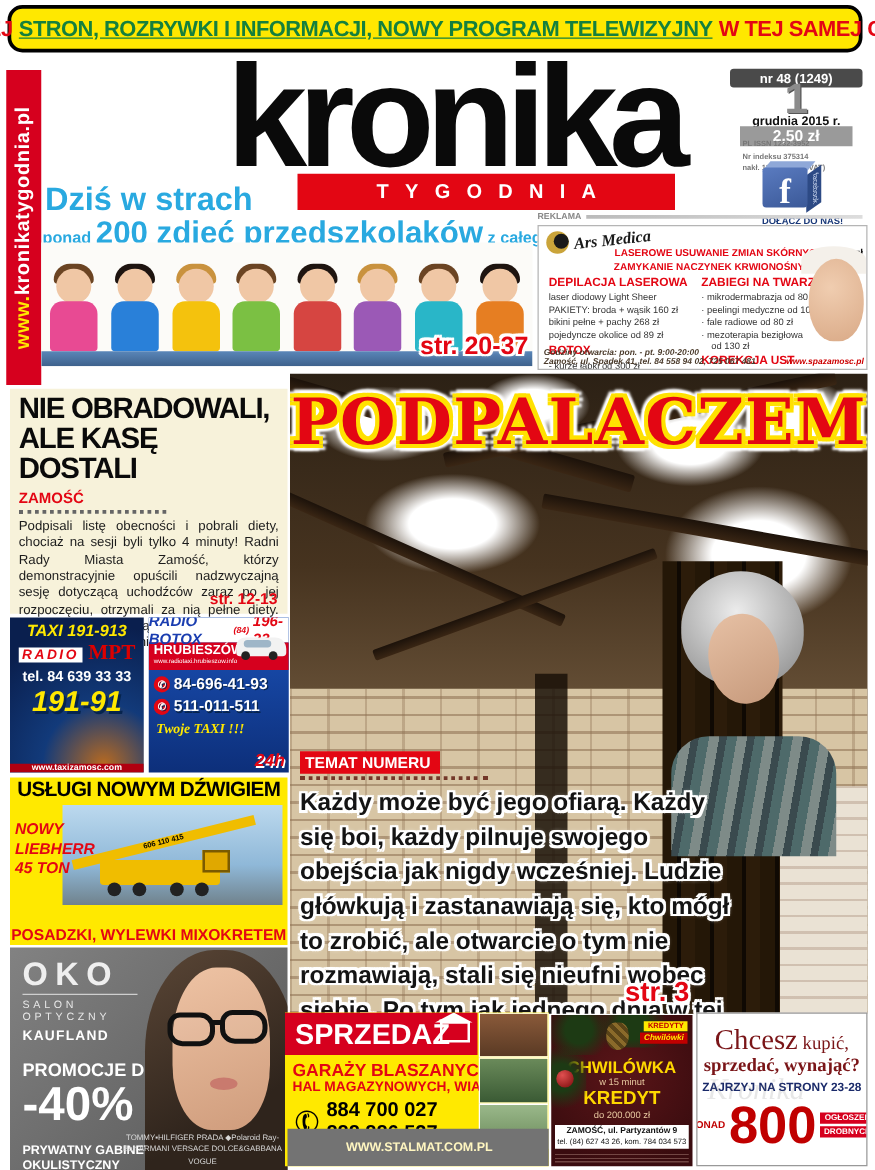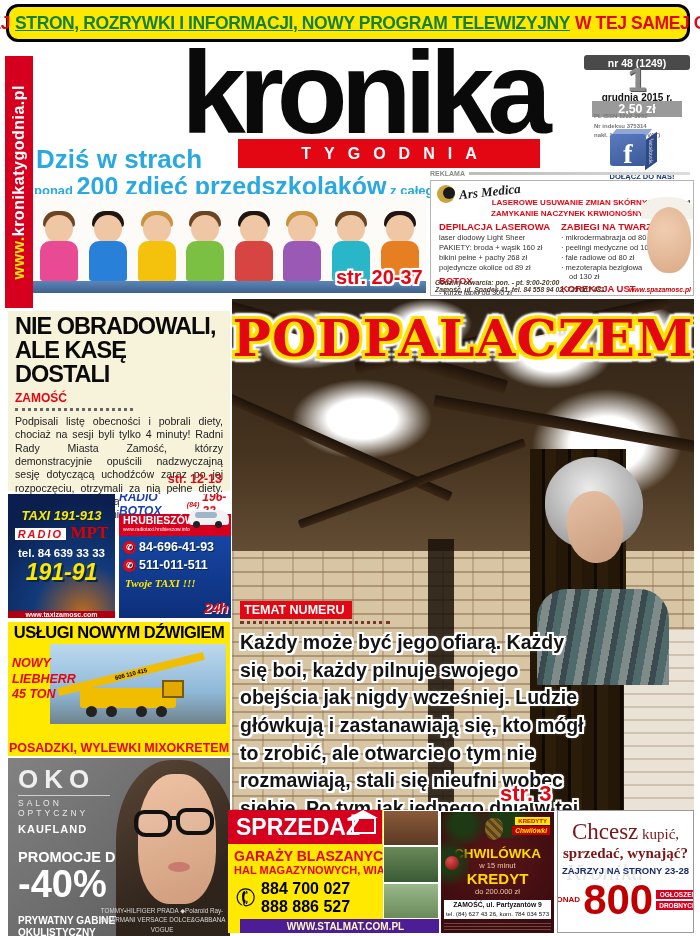--- a/index.html
+++ b/index.html
@@ -128,21 +128,21 @@
   .ow{text-shadow:-2px -2px 0 #fff,2px -2px 0 #fff,-2px 2px 0 #fff,2px 2px 0 #fff,
       -2px 0 0 #fff,2px 0 0 #fff,0 -2px 0 #fff,0 2px 0 #fff,0 0 4px #fff;}
   .mbody{position:absolute;left:8px;top:330px;width:348px;font-size:19.5px;font-weight:700;
         line-height:1.42;color:#141414;}
   .mpg{position:absolute;left:268px;top:482px;font-size:22px;font-weight:800;color:#e30613;}
 
   
   .taxi1{left:8px;top:494px;width:107px;height:124px;overflow:hidden;
         background:radial-gradient(circle at 70% 95%,#b86a20 0%,#123a7a 35%,#0a1f4e 80%);
         color:#fff;text-align:center;}
-  .taxi1 .t{margin-top:14px;font-size:13px;font-weight:800;font-style:italic;color:#ffe800;
+  .taxi1 .t{margin-top:3px;font-size:13px;font-weight:800;font-style:italic;color:#ffe800;
         text-shadow:1px 1px 0 #06244e;}
   .taxi1 .radio{display:inline-block;margin-top:3px;background:#fff;color:#e30613;font-weight:800;
         font-style:italic;font-size:11px;padding:0 3px;letter-spacing:2px;}
   .taxi1 .mpt{display:inline-block;color:#d00;font-weight:800;font-size:17px;font-family:"Liberation Serif",serif;}
   .taxi1 .tel{margin-top:4px;font-size:11.5px;font-weight:800;}
   .taxi1 .num{font-size:23px;font-weight:800;font-style:italic;color:#ffe800;text-shadow:2px 2px 0 #06244e;}
   .taxi1 .web{position:absolute;left:0;bottom:0;width:100%;background:#b00010;font-size:7px;font-weight:700;}
   .taxi2{left:119px;top:494px;width:112px;height:124px;overflow:hidden;background:linear-gradient(#1b52b8,#0d2f7a);}
   .taxi2 .s1{background:#fff;height:20px;display:flex;align-items:center;justify-content:center;gap:3px;
         font-weight:800;font-style:italic;font-size:12px;}
@@ -209,21 +209,21 @@
         border-right:15px solid transparent;border-bottom:8px solid #fff;}
   .garage .l1{margin:38px 0 0 6px;color:#e30613;font-weight:800;font-size:14px;}
   .garage .l2{margin:0 0 0 6px;color:#e30613;font-weight:800;font-size:11px;}
   .garage .tels{margin:4px 0 0 8px;display:flex;align-items:center;gap:5px;}
   .garage .tels .ic{font-size:24px;color:#000;transform:rotate(-25deg);}
   .garage .tels .nums{font-weight:800;font-size:16px;color:#000;line-height:1.15;}
   .garage .pics{position:absolute;right:0;top:0;width:56px;height:109px;display:flex;flex-direction:column;}
   .garage .pics div{flex:1;border:1px solid #fff;box-sizing:border-box;}
   .gp1{background:linear-gradient(#8a5a3a,#5a3a24);} .gp2{background:linear-gradient(#6a8a5a,#3a5a34);}
   .gp3{background:linear-gradient(#9ab88a,#6a8a5a);}
-  .garage .web{position:absolute;left:12px;bottom:0;width:211px;height:14px;background:#4c1d95;color:#fff6c0;
+  .garage .web{position:absolute;left:2px;bottom:0;width:211px;height:30px;background:#737373;color:#fff6c0;
         font-weight:800;font-size:10px;display:flex;align-items:center;justify-content:center;}
 
   
   .loan{left:441px;top:812px;width:113px;height:121px;overflow:hidden;color:#ffd800;text-align:center;
         background:radial-gradient(circle at 50% 40%,#5a1518,#3a0c0f 80%);}
   .branch{position:absolute;background:radial-gradient(circle,#1d3a14 30%,rgba(20,40,12,0) 70%);}
   .bauble{position:absolute;left:4px;top:44px;width:14px;height:14px;border-radius:50%;
         background:radial-gradient(circle at 35% 30%,#e05050,#7a0a0a);}
   .cone{position:absolute;left:44px;top:6px;width:18px;height:22px;border-radius:50% 50% 60% 60%;
         background:repeating-linear-gradient(45deg,#8a6a2a 0 3px,#5a4418 3px 6px);}

